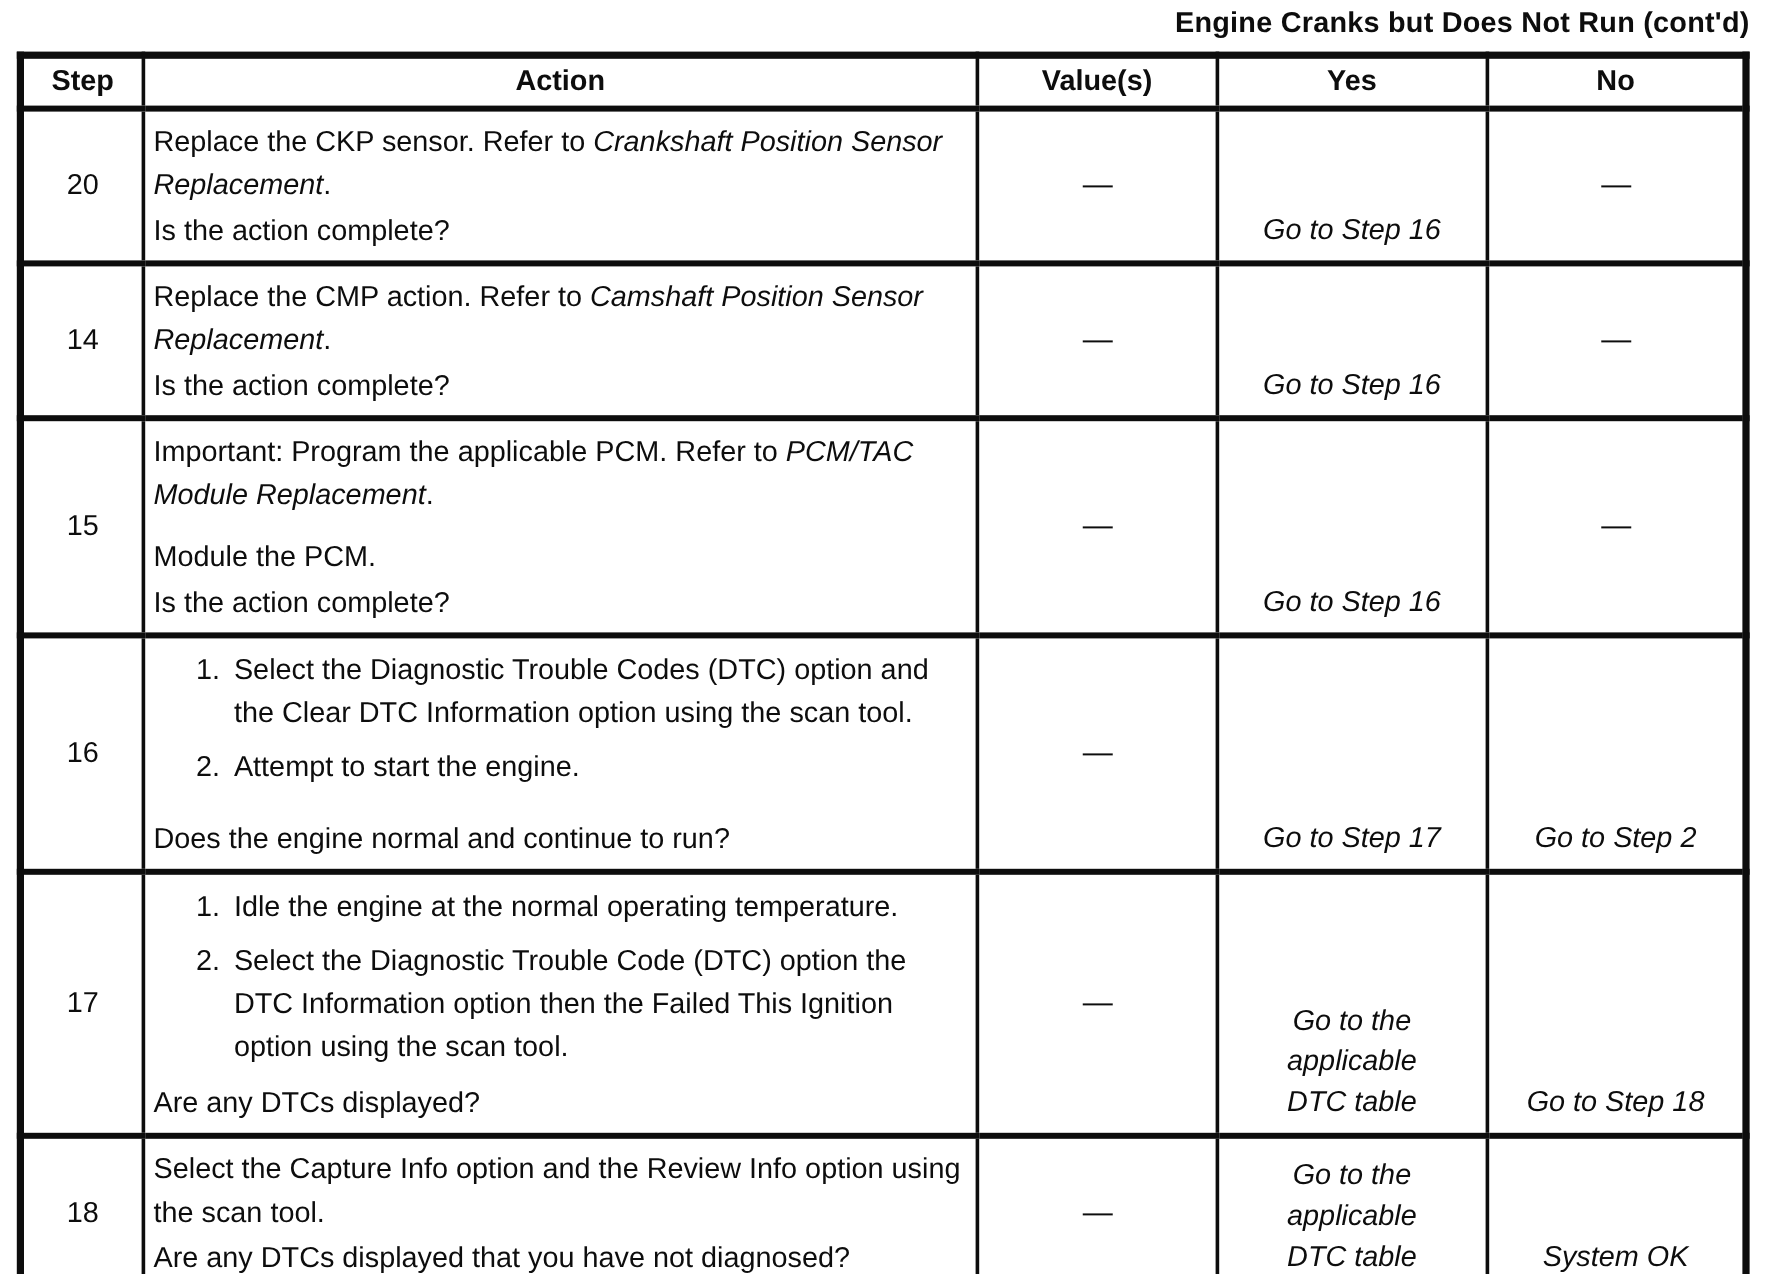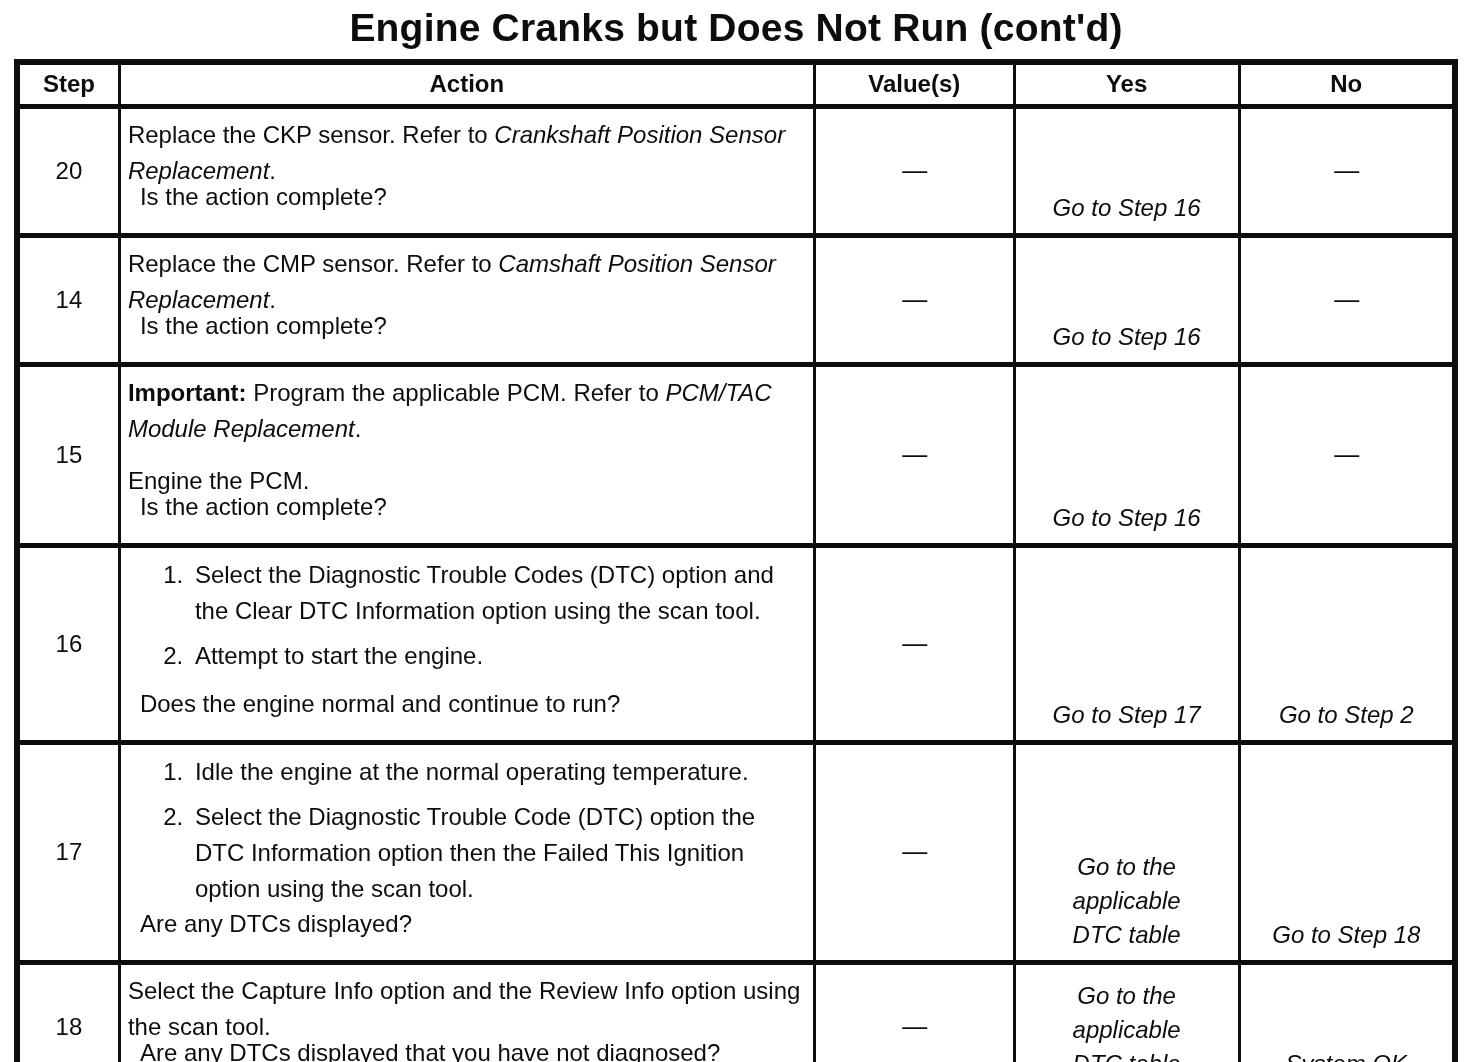--- a/index.html
+++ b/index.html
@@ -12,23 +12,23 @@
     font-family: "Liberation Sans", sans-serif;
     color: #0d0d0d;
     -webkit-font-smoothing: antialiased;
   }
   .page {
     width: 1444px;
     margin: 0 auto;
     padding-top: 4px;
   }
   .title {
-    font-size: 39px;
+    font-size: 24px;
     font-weight: 700;
-    text-align: center;
+    text-align: right;
     margin: 2px 0 9px 0;
     letter-spacing: 0.2px;
   }
   table.diag {
     border-collapse: collapse;
     table-layout: fixed;
     width: 1444px;
     background: #ffffff;
     border: 6px solid #0d0d0d;
   }
@@ -85,24 +85,24 @@
   }
   td.c-action ol.action-list li {
     padding-left: 5px;
     margin-bottom: 9px;
   }
   td.c-action p.question {
     position: absolute;
     left: 7px;
     right: 8px;
     bottom: 6px;
-    margin: 12px;
+    margin: 0;
   }
   .it { font-style: italic; }
-  .bd { font-weight: 700; }
+  .bd { font-weight: 400; }
 
   td.c-value, td.c-yes, td.c-no {
     text-align: center;
     vertical-align: middle;
     position: relative;
     padding: 0;
   }
   .dash {
     font-size: 25px;
     letter-spacing: -1px;
@@ -155,34 +155,34 @@
           </td>
           <td class="c-value"><span class="dash">—</span></td>
           <td class="c-yes">
             <p class="goto it">Go to Step 16</p>
           </td>
           <td class="c-no"><span class="dash">—</span></td>
         </tr>
         <tr>
           <td class="c-step">14</td>
           <td class="c-action">
-            <p class="para"><span>Replace the CMP sensor. Refer to </span><span class="it">Camshaft Position Sensor Replacement</span><span>.</span></p>
+            <p class="para"><span>Replace the CMP action. Refer to </span><span class="it">Camshaft Position Sensor Replacement</span><span>.</span></p>
             <p class="question"><span>Is the action complete?</span></p>
           </td>
           <td class="c-value"><span class="dash">—</span></td>
           <td class="c-yes">
             <p class="goto it">Go to Step 16</p>
           </td>
           <td class="c-no"><span class="dash">—</span></td>
         </tr>
         <tr>
           <td class="c-step">15</td>
           <td class="c-action">
             <p class="para"><span class="bd">Important:</span><span> Program the applicable PCM. Refer to </span><span class="it">PCM/TAC Module Replacement</span><span>.</span></p>
-            <p class="para"><span>Engine the PCM.</span></p>
+            <p class="para"><span>Module the PCM.</span></p>
             <p class="question"><span>Is the action complete?</span></p>
           </td>
           <td class="c-value"><span class="dash">—</span></td>
           <td class="c-yes">
             <p class="goto it">Go to Step 16</p>
           </td>
           <td class="c-no"><span class="dash">—</span></td>
         </tr>
         <tr>
           <td class="c-step">16</td>

